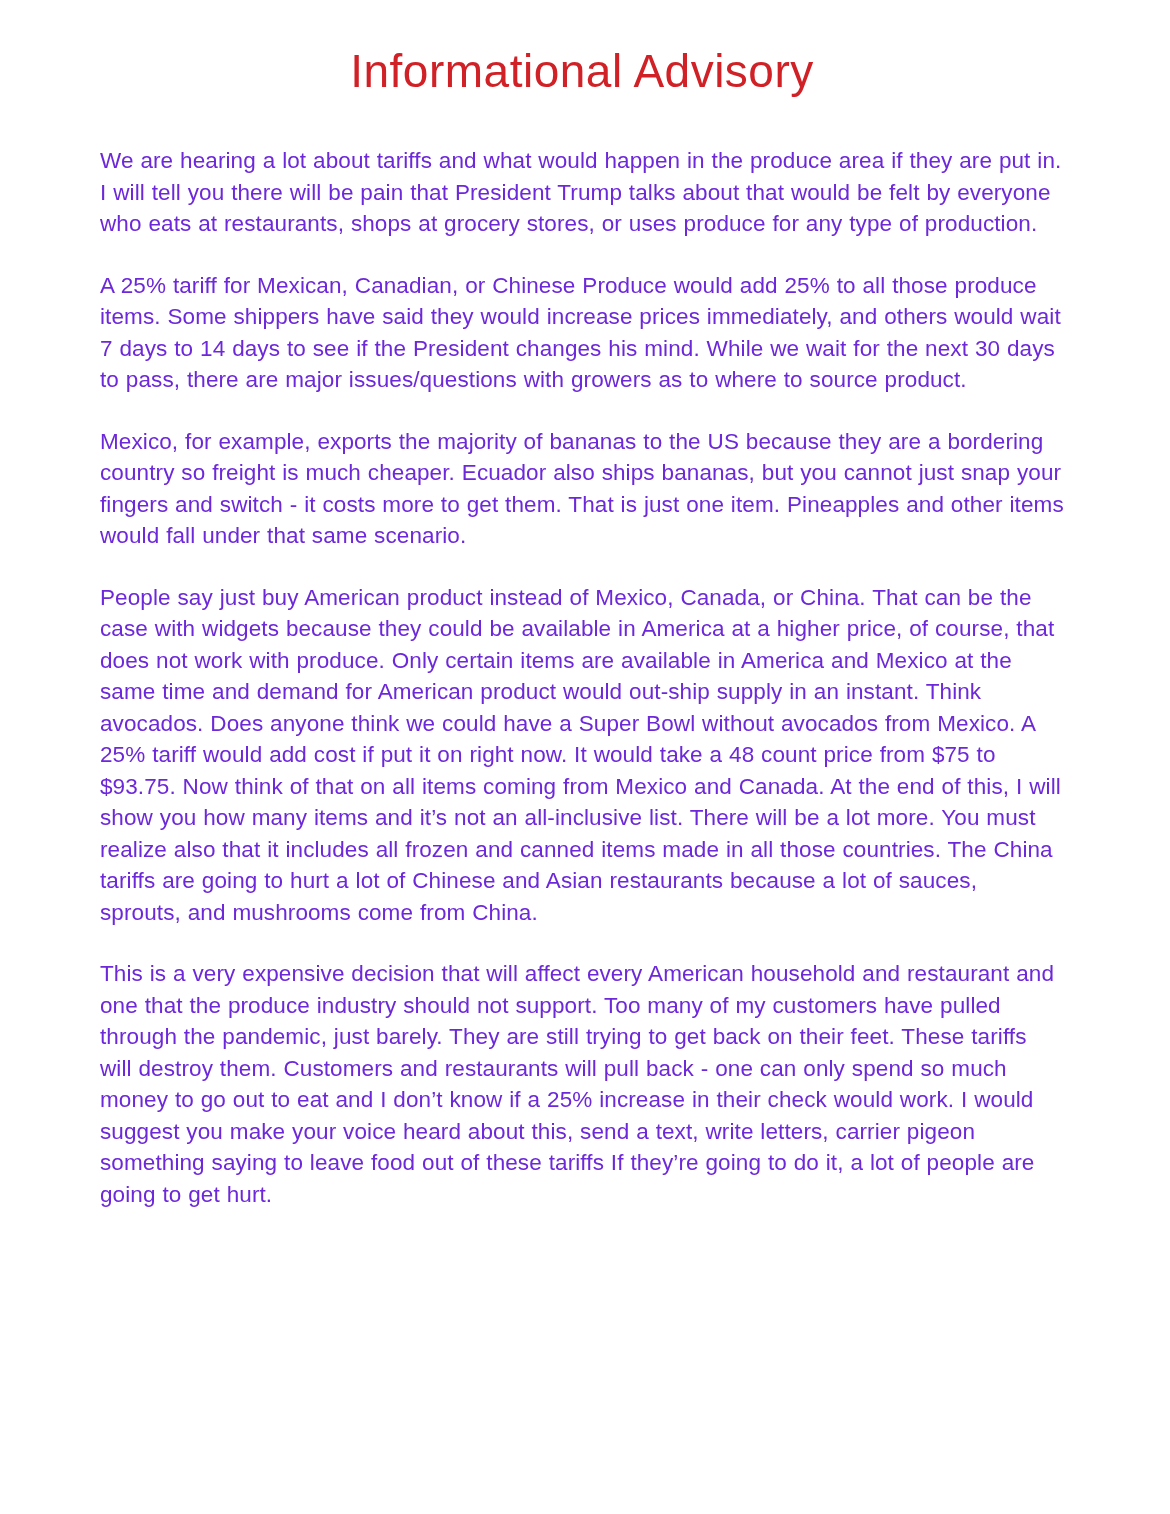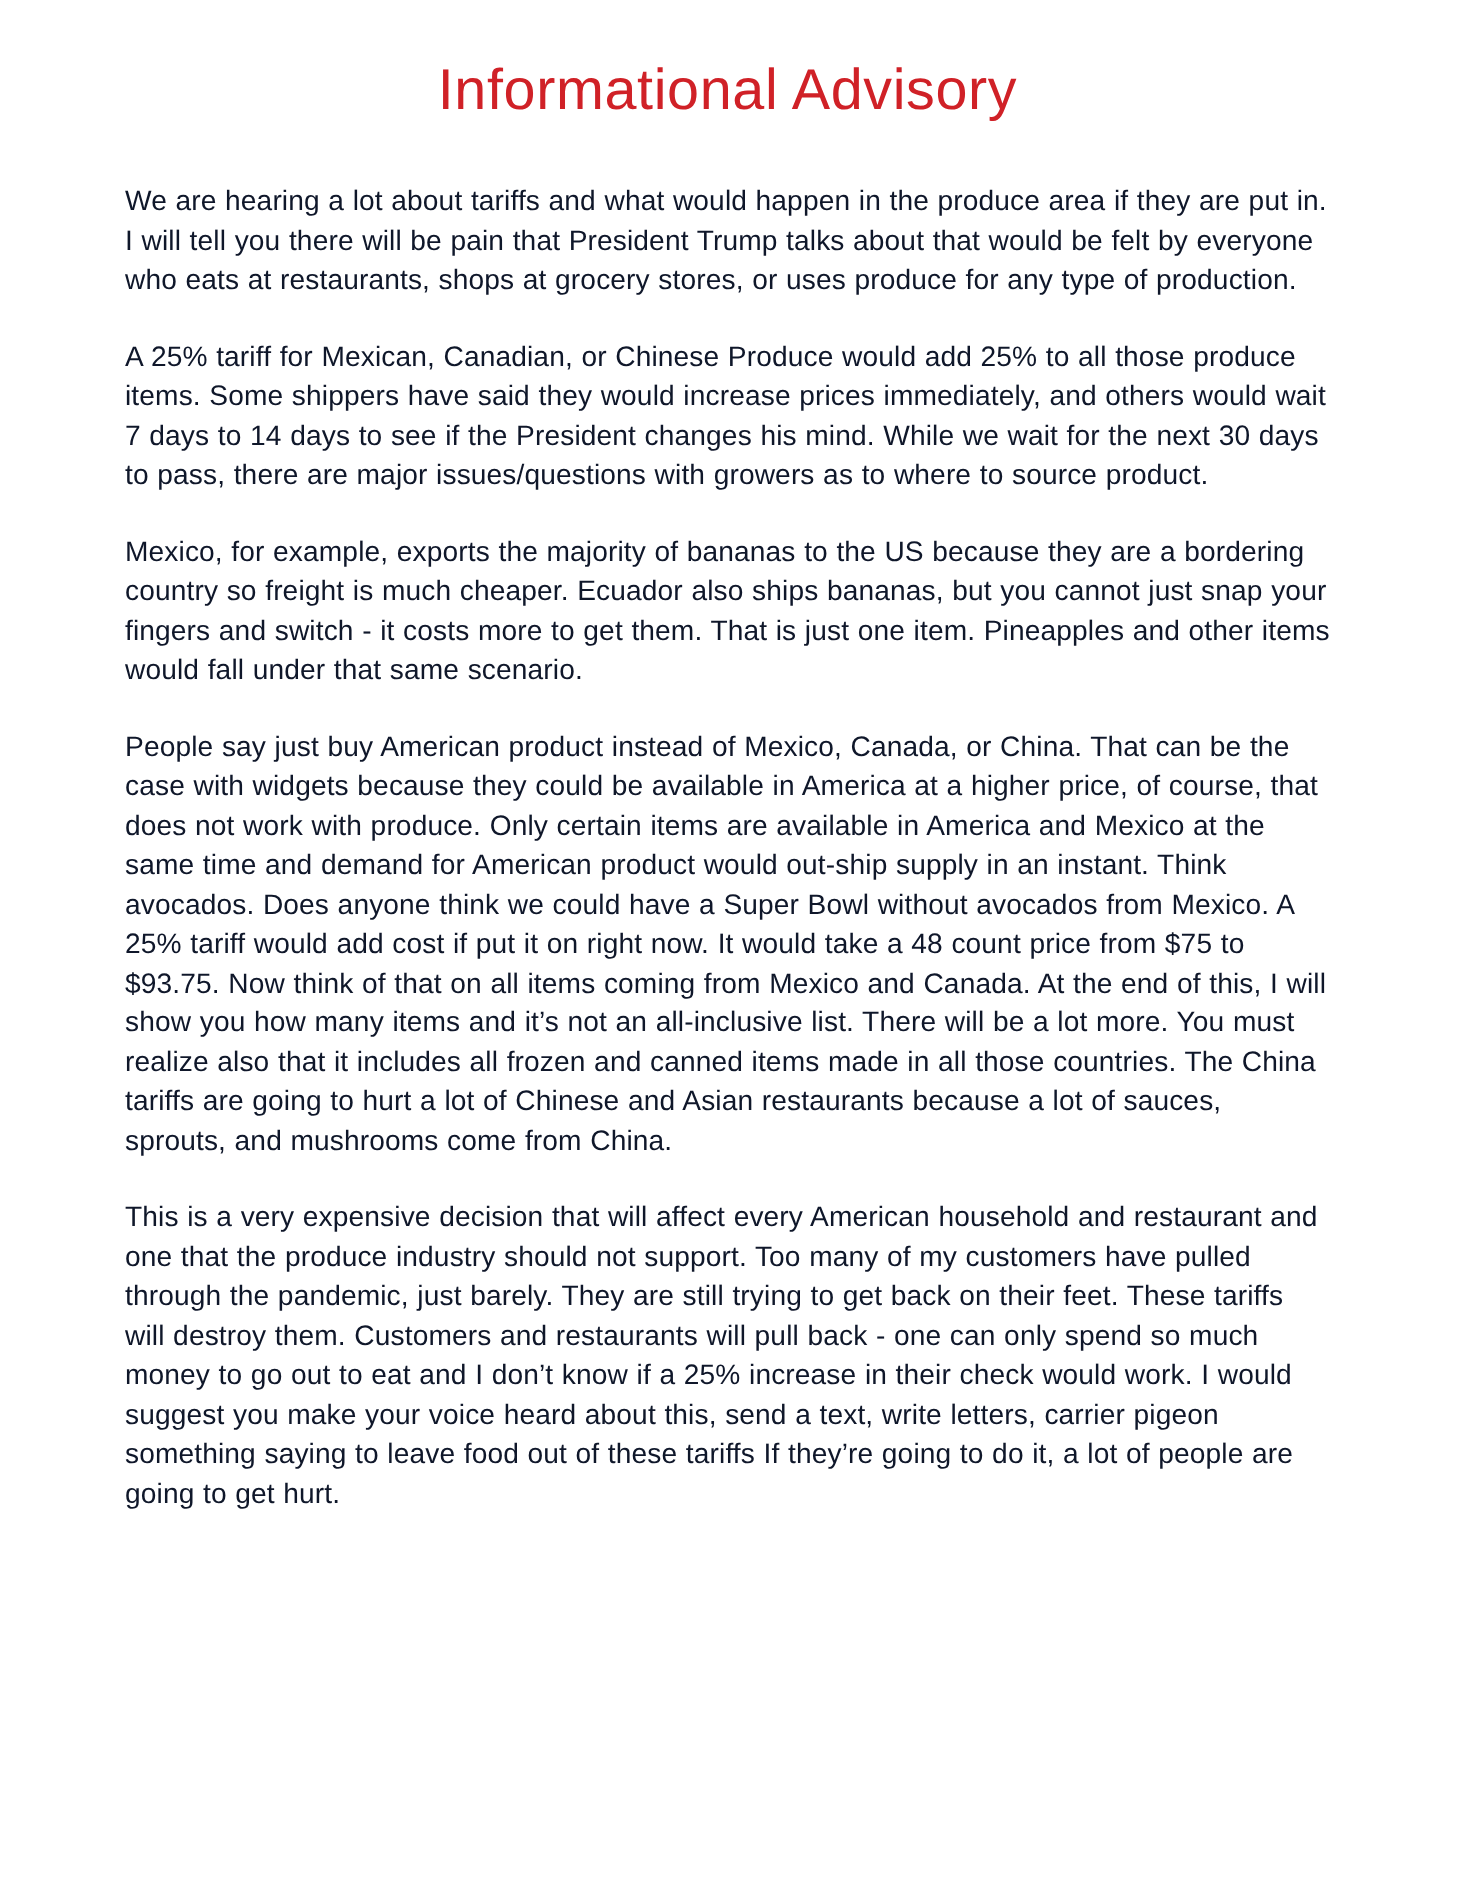--- a/index.html
+++ b/index.html
@@ -19,21 +19,21 @@
   .doc-title {
     text-align: center;
     color: #d02127;
     font-size: 46px;
     font-weight: 500;
     letter-spacing: 0.5px;
     margin: 0 0 46px 0;
     line-height: 1.2;
   }
   .doc-body p {
-    color: #0f172a;
+    color: #6d28d9;
     font-size: 22.5px;
     line-height: 31.5px;
     margin: 0 0 30px 0;
     letter-spacing: 0.1px;
     word-spacing: 0.5px;
   }
 </style>
 </head>
 <body>
 

